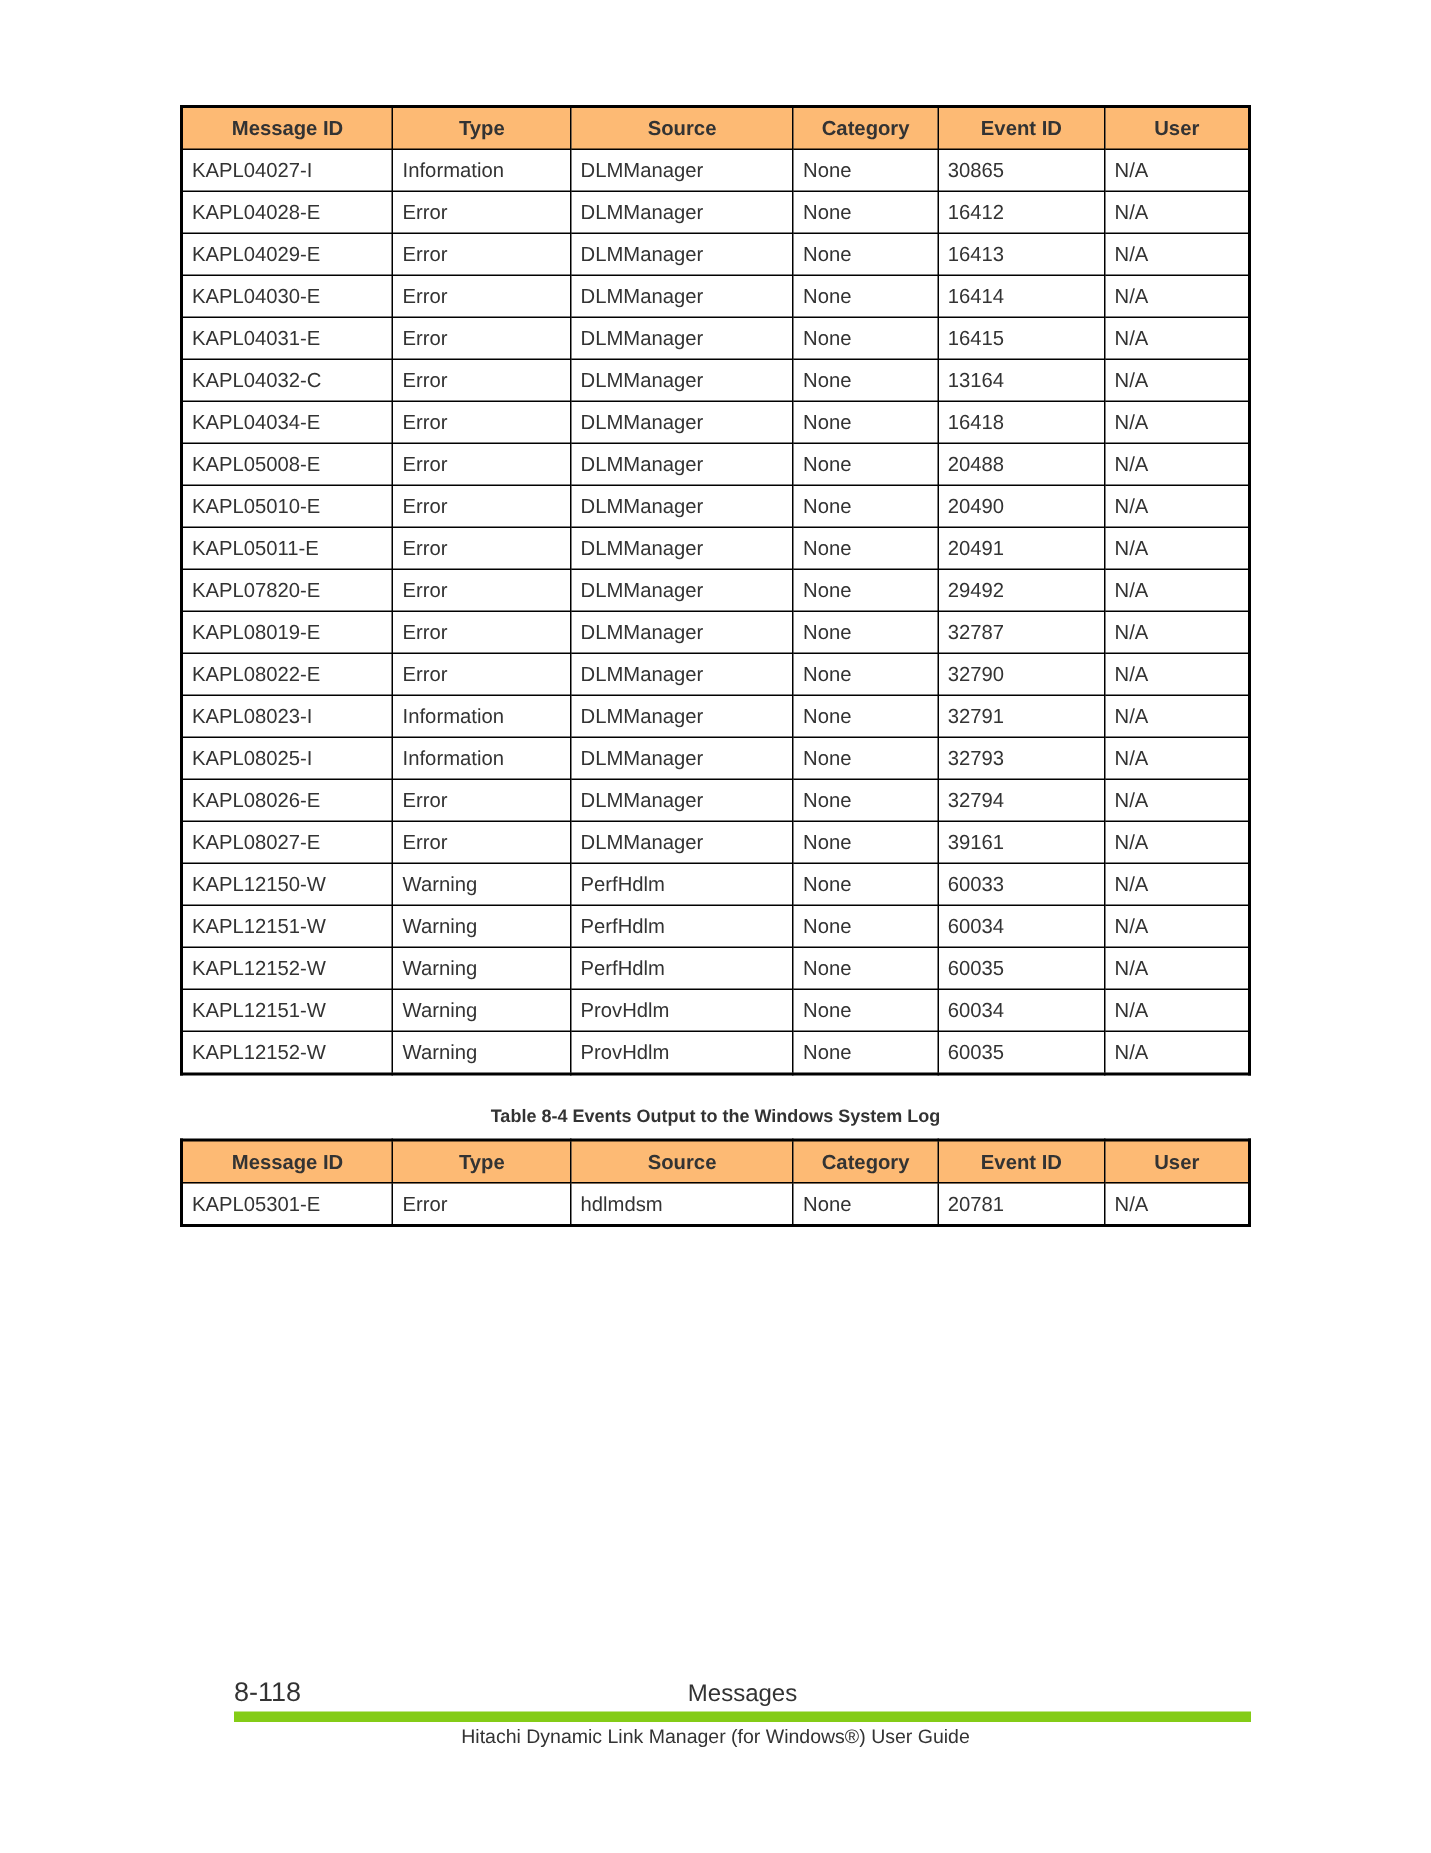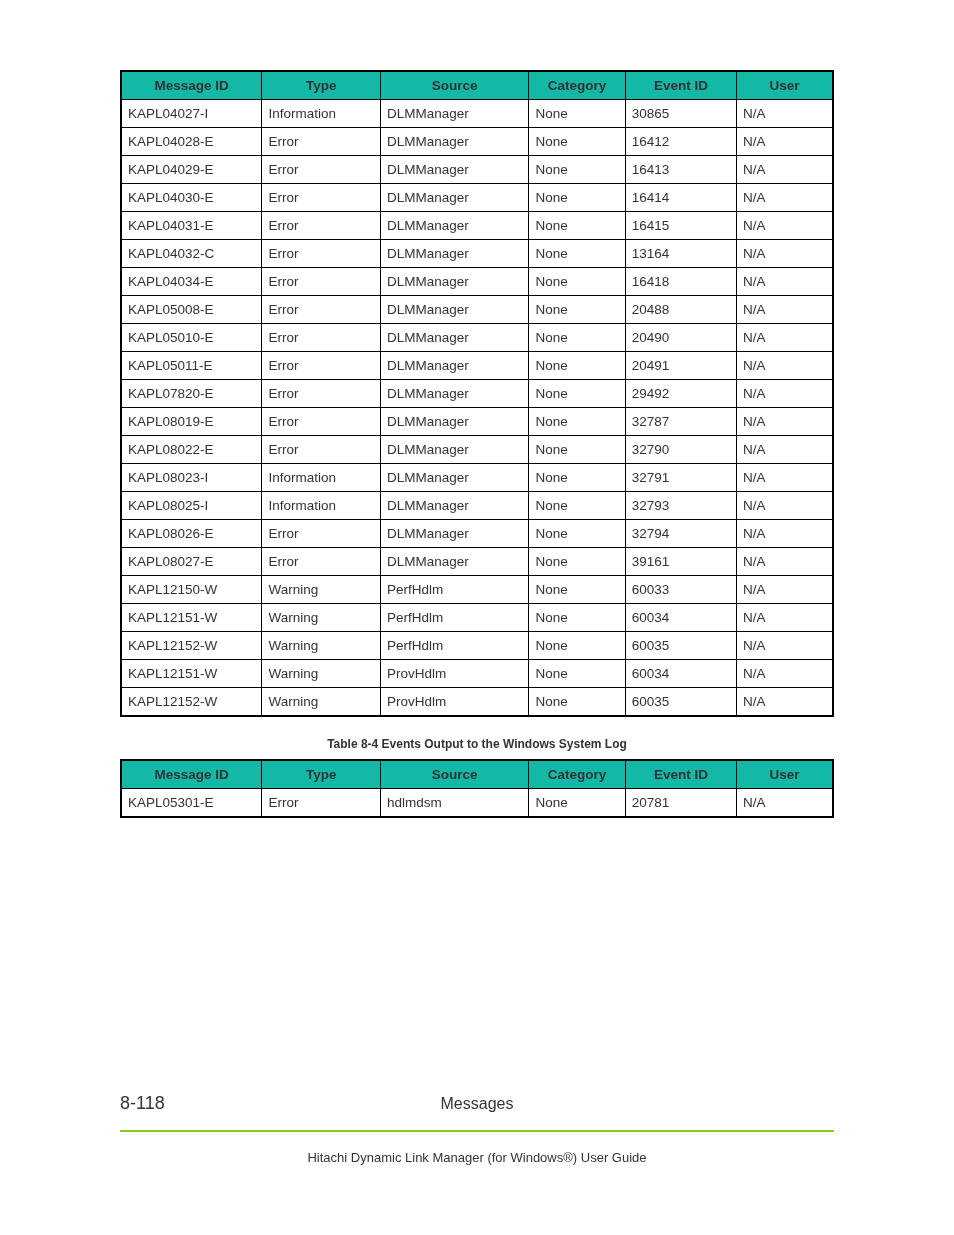--- a/index.html
+++ b/index.html
@@ -17,21 +17,21 @@
     position: relative;
     margin: 0 auto;
   }
   table.msg {
     border-collapse: collapse;
     width: 100%;
     table-layout: fixed;
     font-size: 13.5px;
   }
   table.msg th {
-    background: #14b8a6;
+    background: #fdba74;
     font-weight: bold;
     text-align: center;
     padding: 6px 6px;
     border: 1px solid #000;
   }
   table.msg td {
     border: 1px solid #000;
     padding: 6px 6px;
     text-align: left;
   }
@@ -46,36 +46,37 @@
   }
   .footer {
     position: absolute;
     left: 120px;
     right: 120px;
     bottom: 70px;
     text-align: center;
     font-size: 14px;
   }
   .footer-top {
-    border-bottom: 2px solid #84cc16;
+    border-bottom: 7px solid #84cc16;
     display: flex;
     align-items: baseline;
-    padding-bottom: 16px;
+    padding-bottom: 2px;
+    margin-left: 36px;
   }
   .footer-pagenum {
     font-size: 18px;
     flex: 0 0 auto;
   }
   .footer-section {
     flex: 1 1 auto;
     text-align: center;
     font-size: 16px;
   }
   .footer-guide {
-    margin-top: 18px;
+    margin-top: 2px;
     font-size: 13px;
   }
   col.c-msgid   { width: 19%; }
   col.c-type    { width: 16%; }
   col.c-source  { width: 20%; }
   col.c-category{ width: 13%; }
   col.c-eventid { width: 15%; }
   col.c-user    { width: 13%; }
 </style>
 </head>

